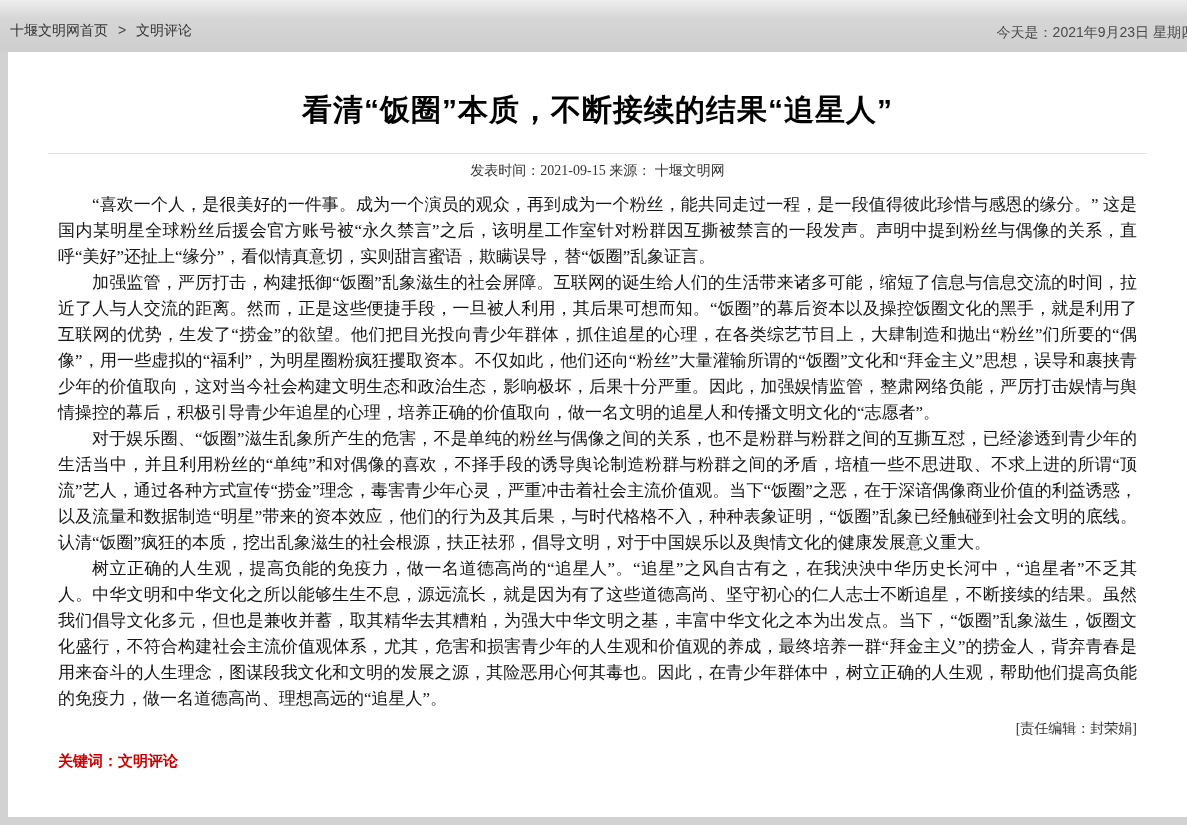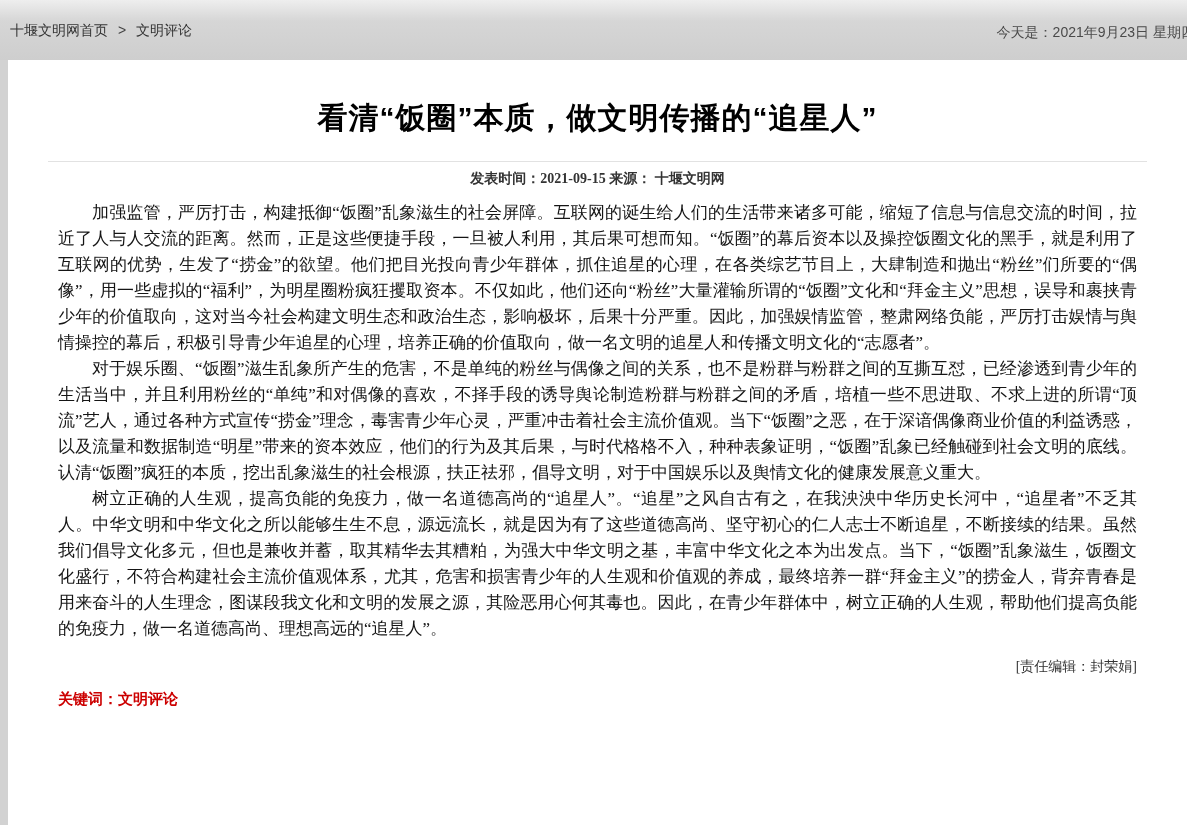--- a/index.html
+++ b/index.html
@@ -8,21 +8,21 @@
   }
   body {
     width: 1187px;
     height: 825px;
     overflow: hidden;
     background: #d2d2d2;
     font-family: "Liberation Sans", sans-serif;
   }
   .topbar {
     position: relative;
-    height: 60px;
+    height: 52px;
     background: linear-gradient(to bottom, #eeeeee 0%, #d6d6d6 35%, #cecece 100%);
     box-sizing: border-box;
   }
   .breadcrumb {
     position: absolute;
     left: 10px;
     top: 22px;
     font-size: 14px;
     color: #333;
     white-space: nowrap;
@@ -64,36 +64,35 @@
     border: none;
     border-top: 1px solid #e2e2e2;
     margin: 22px -10px 0 -10px;
   }
   .article-meta {
     margin-top: 8px;
     text-align: center;
     font-size: 14px;
     color: #333;
     font-family: "Liberation Serif", serif;
-    font-weight: bold;
   }
   .article-body {
     margin-top: 12px;
   }
   .article-body p {
     margin: 0;
     text-indent: 2em;
     font-size: 17px;
     line-height: 26px;
     text-align: justify;
     color: #151515;
     font-family: "Liberation Serif", serif;
   }
   .editor-credit {
-    margin-top: 16px;
+    margin-top: 8px;
     text-align: right;
     font-size: 14px;
     color: #333;
     font-family: "Liberation Serif", serif;
   }
   .keywords-row {
     margin-top: 14px;
     font-size: 15px;
     font-weight: bold;
     color: var(--accent-red, #cc0000);
@@ -111,27 +110,28 @@
 <div class="topbar">
   <div class="breadcrumb">
     <a>十堰文明网首页</a>
     <span class="sep">&gt;</span>
     <a>文明评论</a>
   </div>
   <div class="topbar-date">今天是：2021年9月23日 星期四</div>
 </div>
 
 <div class="page">
-  <h1 class="article-title">看清“饭圈”本质，做文明传播的“追星人”</h1>
+  <h1 class="article-title">看清“饭圈”本质，不断接续的结果“追星人”</h1>
 
   <hr class="title-divider">
 
   <div class="article-meta">发表时间：2021-09-15 来源： 十堰文明网</div>
 
   <div class="article-body">
+    <p>“喜欢一个人，是很美好的一件事。成为一个演员的观众，再到成为一个粉丝，能共同走过一程，是一段值得彼此珍惜与感恩的缘分。” 这是国内某明星全球粉丝后援会官方账号被“永久禁言”之后，该明星工作室针对粉群因互撕被禁言的一段发声。声明中提到粉丝与偶像的关系，直呼“美好”还扯上“缘分”，看似情真意切，实则甜言蜜语，欺瞒误导，替“饭圈”乱象证言。</p>
     <p>加强监管，严厉打击，构建抵御“饭圈”乱象滋生的社会屏障。互联网的诞生给人们的生活带来诸多可能，缩短了信息与信息交流的时间，拉近了人与人交流的距离。然而，正是这些便捷手段，一旦被人利用，其后果可想而知。“饭圈”的幕后资本以及操控饭圈文化的黑手，就是利用了互联网的优势，生发了“捞金”的欲望。他们把目光投向青少年群体，抓住追星的心理，在各类综艺节目上，大肆制造和抛出“粉丝”们所要的“偶像”，用一些虚拟的“福利”，为明星圈粉疯狂攫取资本。不仅如此，他们还向“粉丝”大量灌输所谓的“饭圈”文化和“拜金主义”思想，误导和裹挟青少年的价值取向，这对当今社会构建文明生态和政治生态，影响极坏，后果十分严重。因此，加强娱情监管，整肃网络负能，严厉打击娱情与舆情操控的幕后，积极引导青少年追星的心理，培养正确的价值取向，做一名文明的追星人和传播文明文化的“志愿者”。</p>
     <p>对于娱乐圈、“饭圈”滋生乱象所产生的危害，不是单纯的粉丝与偶像之间的关系，也不是粉群与粉群之间的互撕互怼，已经渗透到青少年的生活当中，并且利用粉丝的“单纯”和对偶像的喜欢，不择手段的诱导舆论制造粉群与粉群之间的矛盾，培植一些不思进取、不求上进的所谓“顶流”艺人，通过各种方式宣传“捞金”理念，毒害青少年心灵，严重冲击着社会主流价值观。当下“饭圈”之恶，在于深谙偶像商业价值的利益诱惑，以及流量和数据制造“明星”带来的资本效应，他们的行为及其后果，与时代格格不入，种种表象证明，“饭圈”乱象已经触碰到社会文明的底线。认清“饭圈”疯狂的本质，挖出乱象滋生的社会根源，扶正祛邪，倡导文明，对于中国娱乐以及舆情文化的健康发展意义重大。</p>
     <p>树立正确的人生观，提高负能的免疫力，做一名道德高尚的“追星人”。“追星”之风自古有之，在我泱泱中华历史长河中，“追星者”不乏其人。中华文明和中华文化之所以能够生生不息，源远流长，就是因为有了这些道德高尚、坚守初心的仁人志士不断追星，不断接续的结果。虽然我们倡导文化多元，但也是兼收并蓄，取其精华去其糟粕，为强大中华文明之基，丰富中华文化之本为出发点。当下，“饭圈”乱象滋生，饭圈文化盛行，不符合构建社会主流价值观体系，尤其，危害和损害青少年的人生观和价值观的养成，最终培养一群“拜金主义”的捞金人，背弃青春是用来奋斗的人生理念，图谋段我文化和文明的发展之源，其险恶用心何其毒也。因此，在青少年群体中，树立正确的人生观，帮助他们提高负能的免疫力，做一名道德高尚、理想高远的“追星人”。</p>
   </div>
 
   <div class="editor-credit">[责任编辑：封荣娟]</div>
 
   <div class="keywords-row">
     <span>关键词：</span><a>文明评论</a>
   </div>

